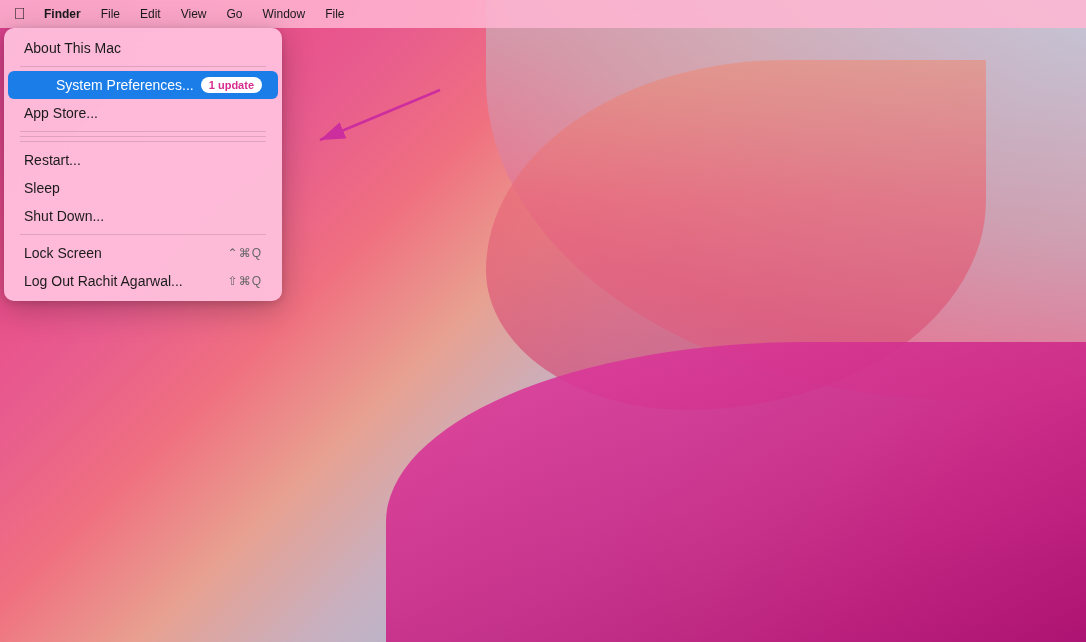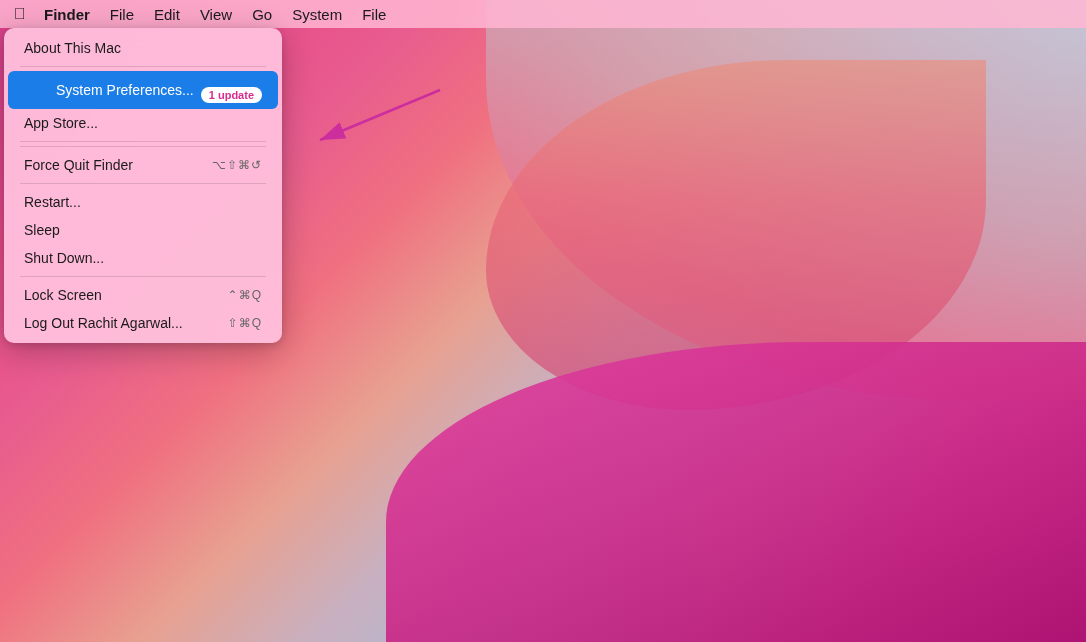--- a/index.html
+++ b/index.html
@@ -68,21 +68,21 @@
       display: flex;
       align-items: center;
       padding: 0 8px;
       gap: 4px;
       z-index: 100;
     }
 
     .menubar-item {
       padding: 2px 8px;
       border-radius: 4px;
-      font-size: 15px;
+      font-size: 12px;
       color: #1a1a1a;
       cursor: pointer;
       white-space: nowrap;
     }
 
     .menubar-item.apple {
       font-size: 16px;
       padding: 2px 6px;
     }
 
@@ -133,21 +133,20 @@
     .menu-item-right {
       display: flex;
       align-items: center;
       gap: 8px;
       font-size: 12px;
       color: #555;
     }
 
     .menu-item.highlighted .menu-item-right {
       color: rgba(255,255,255,0.85);
-      margin-top: 10px;
     }
 
     .update-badge {
       background: white;
       color: #d62e8e;
       font-size: 11px;
       font-weight: 600;
       padding: 2px 8px;
       border-radius: 10px;
     }
@@ -191,21 +190,21 @@
   <div class="wallpaper-shape3"></div>
 </div>
 
 <div class="menubar">
   <div class="menubar-item apple"></div>
   <div class="menubar-item bold">Finder</div>
   <div class="menubar-item">File</div>
   <div class="menubar-item">Edit</div>
   <div class="menubar-item">View</div>
   <div class="menubar-item">Go</div>
-  <div class="menubar-item">System</div>
+  <div class="menubar-item">Window</div>
   <div class="menubar-item">File</div>
 </div>
 
 <div class="apple-menu">
 
   <div class="menu-item">
     <span class="menu-item-left">About This Mac</span>
   </div>
   <div class="menu-separator"></div>
 
@@ -216,24 +215,20 @@
     </span>
   </div>
 
   <div class="menu-item">
     <span class="menu-item-left">App Store...</span>
   </div>
   <div class="menu-separator"></div>
 
   <div class="menu-separator"></div>
 
-  <div class="menu-item">
-    <span class="menu-item-left">Force Quit Finder</span>
-    <span class="shortcut">⌥⇧⌘↺</span>
-  </div>
   <div class="menu-separator"></div>
 
   <div class="menu-item">
     <span class="menu-item-left">Restart...</span>
   </div>
 
   <div class="menu-item">
     <span class="menu-item-left">Sleep</span>
   </div>
 

